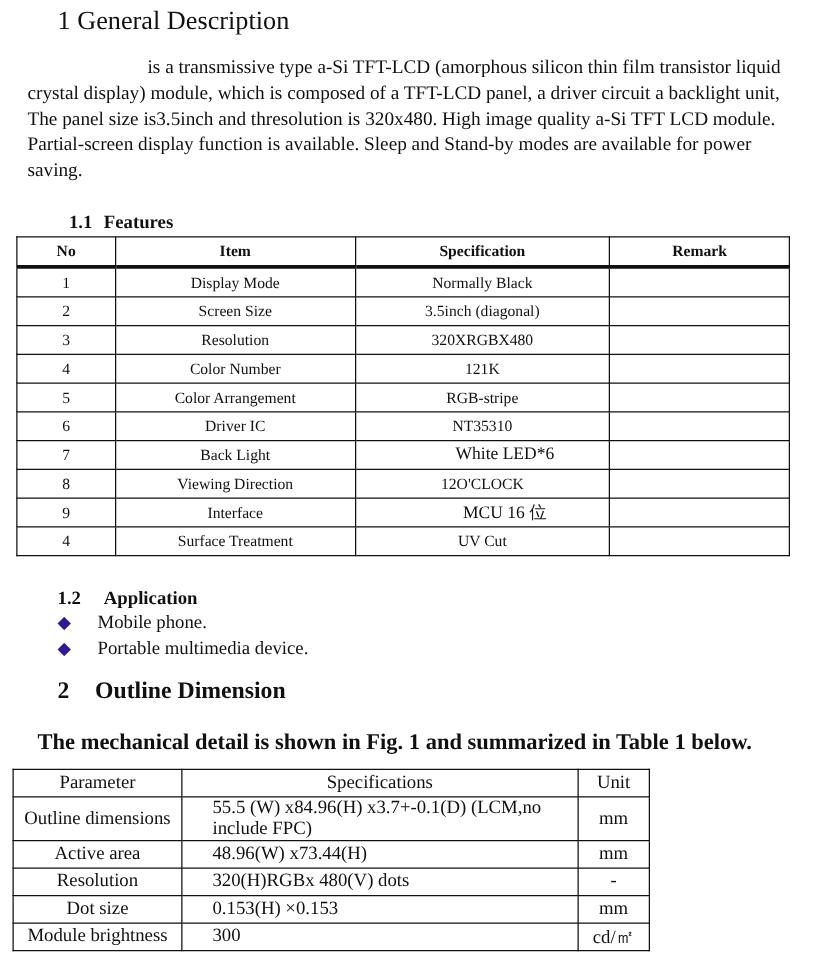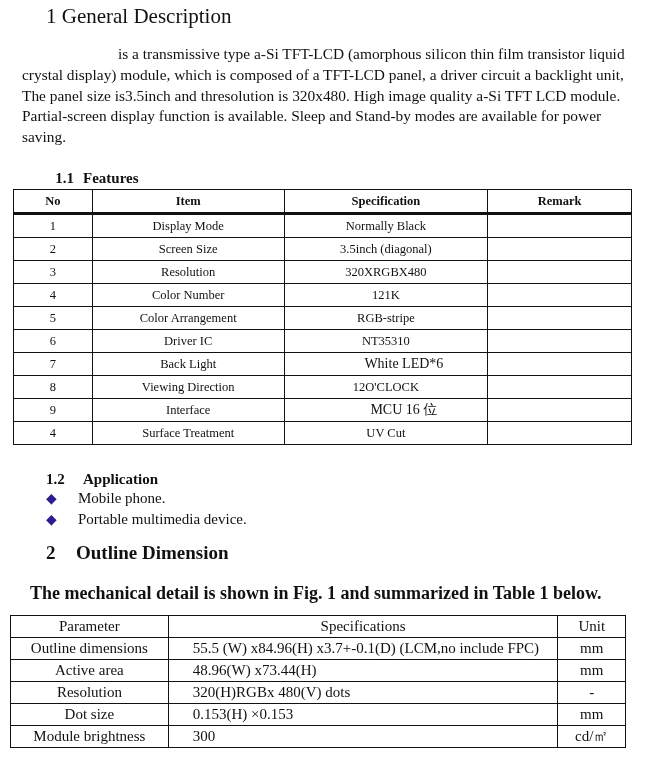--- a/index.html
+++ b/index.html
@@ -28,21 +28,21 @@
   table.feat td.big { font-size: 14px; padding-left: 36px; }
   .h12 { left: 46px; top: 471px; }
   .bullet { left: 46px; font-size: 15px; }
   .bullet .dia { display: inline-block; width: 32px; color: #2b1d8f; font-size: 14px; }
   .b1 { top: 490px; }
   .b2 { top: 511px; }
   .h2 { left: 46px; top: 542px; font-size: 19px; font-weight: bold; font-family: Liberation Serif, serif; }
   .h2 .num { display: inline-block; width: 30px; }
   .mech { left: 10px; top: 583px; font-size: 18px; font-weight: bold; margin-left: 20px; }
   table.mt {
-    position: absolute; left: 10px; top: 615px; width: 616px;
+    position: absolute; left: 10px; top: 615px; width: 510px;
     border-collapse: collapse; font-size: 15px;
   }
   table.mt td, table.mt th {
     border: 1px solid #111; height: 21px; padding: 0; font-weight: normal;
   }
   table.mt .c { text-align: center; }
   table.mt .l { text-align: left; padding-left: 24px; }
 </style>
 </head>
 <body>

